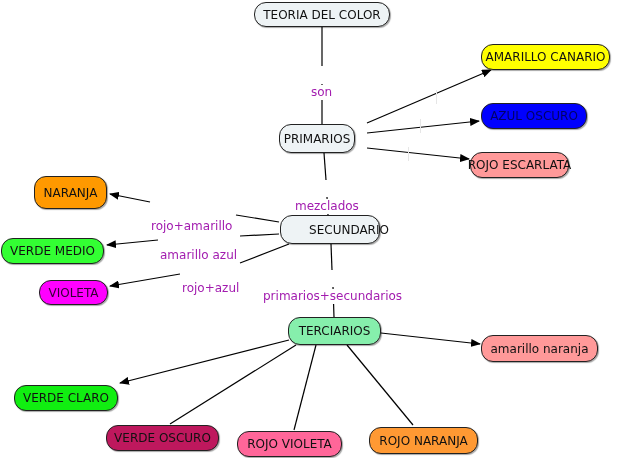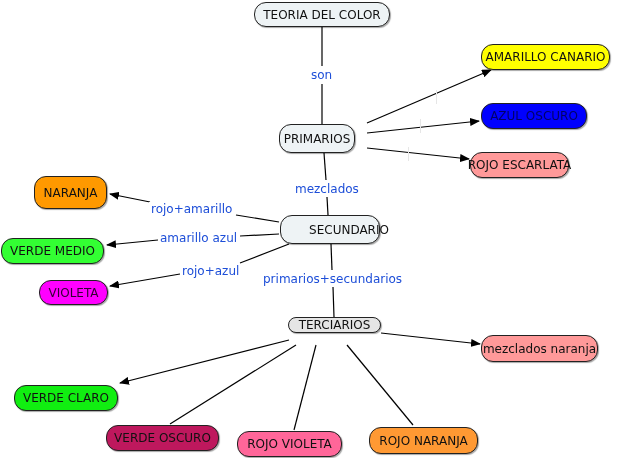--- a/index.html
+++ b/index.html
@@ -8,22 +8,22 @@
   #map { position: absolute; left: 0; top: 0; width: 622px; height: 458px; }
   .node {
     position: absolute; box-sizing: border-box;
     border: 1px solid #222; border-radius: 12px;
     font-size: 12px; color: #111;
     display: flex; align-items: center; justify-content: center;
     white-space: nowrap; cursor: pointer;
     box-shadow: 1px 1px 1px rgba(0,0,0,0.35);
   }
   .phrase {
-    position: absolute; font-size: 12px; color: #1d4ed8; background: #fff;
-    white-space: nowrap; padding: 0 2px; line-height: 15px;
+    position: absolute; font-size: 12px; color: #a21caf; background: #fff;
+    white-space: nowrap; padding: 0 2px; line-height: 15px; margin-top: 17px;
   }
   .tick {
     position: absolute; width: 1px; height: 14px; background: #e6e6e6;
   }
 </style>
 </head>
 <body>
 
 <svg id="map" xmlns="http://www.w3.org/2000/svg" width="622" height="458">
   <defs>
@@ -68,27 +68,27 @@
 <div class="phrase" style="left:309px;top:68px;">son</div>
 <div class="phrase" style="left:293px;top:182px;">mezclados</div>
 <div class="phrase" style="left:149px;top:202px;">rojo+amarillo</div>
 <div class="phrase" style="left:158px;top:231px;">amarillo azul</div>
 <div class="phrase" style="left:180px;top:264px;">rojo+azul</div>
 <div class="phrase" style="left:261px;top:272px;">primarios+secundarios</div>
 
 <div class="node" style="left:254px;top:2px;width:136px;height:25px;background:#eef3f5;">TEORIA DEL COLOR</div>
 <div class="node" style="left:279px;top:124px;width:76px;height:29px;background:#eef3f5;">PRIMARIOS</div>
 <div class="node" style="left:280px;top:215px;width:100px;height:29px;background:#eef3f5;padding-left:38px;">SECUNDARIO</div>
-<div class="node" style="left:288px;top:317px;width:93px;height:16px;background:#e5e5e5;">TERCIARIOS</div>
+<div class="node" style="left:288px;top:317px;width:93px;height:28px;background:#86efac;">TERCIARIOS</div>
 
 <div class="node" style="left:481px;top:44px;width:129px;height:26px;background:#ffff00;">AMARILLO CANARIO</div>
 <div class="node" style="left:481px;top:103px;width:106px;height:26px;background:#0000ff;color:#000066;">AZUL OSCURO</div>
 <div class="node" style="left:470px;top:152px;width:99px;height:26px;background:#ff9999;">ROJO ESCARLATA</div>
 
 <div class="node" style="left:34px;top:176px;width:73px;height:33px;background:#ff9900;text-align:center;">NARANJA</div>
 <div class="node" style="left:1px;top:238px;width:103px;height:26px;background:#33ff33;">VERDE MEDIO</div>
 <div class="node" style="left:39px;top:280px;width:69px;height:25px;background:#ff00ff;color:#330033;">VIOLETA</div>
 
-<div class="node" style="left:481px;top:335px;width:117px;height:27px;background:#ff9999;">mezclados naranja</div>
+<div class="node" style="left:481px;top:335px;width:117px;height:27px;background:#ff9999;">amarillo naranja</div>
 <div class="node" style="left:14px;top:385px;width:104px;height:26px;background:#11ee11;">VERDE CLARO</div>
 <div class="node" style="left:106px;top:425px;width:113px;height:26px;background:#be185d;">VERDE OSCURO</div>
 <div class="node" style="left:237px;top:431px;width:105px;height:26px;background:#ff6699;">ROJO VIOLETA</div>
 <div class="node" style="left:369px;top:427px;width:109px;height:27px;background:#ff9933;">ROJO NARANJA</div>
 
 </body></html>

